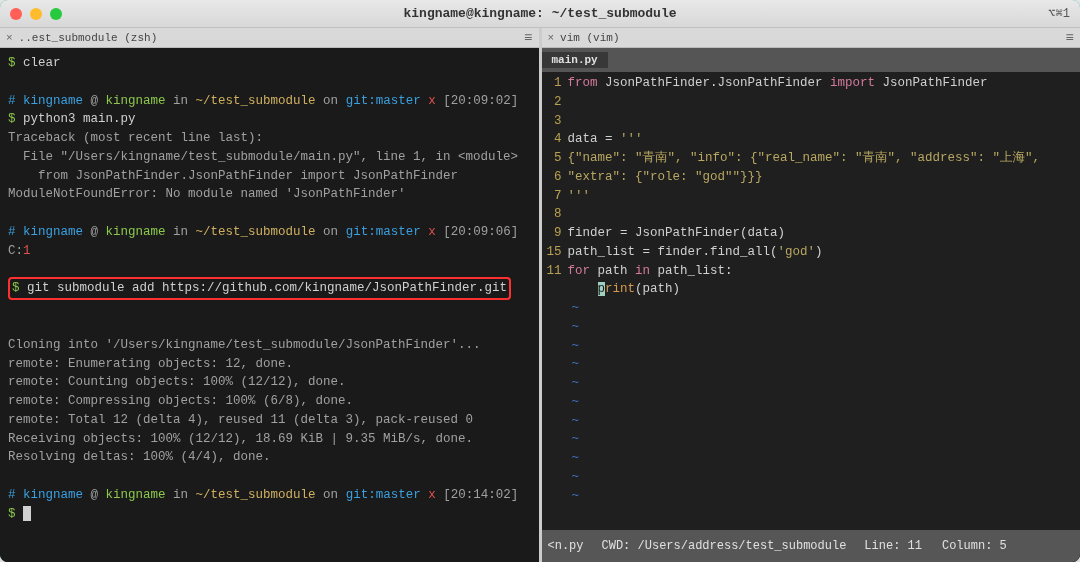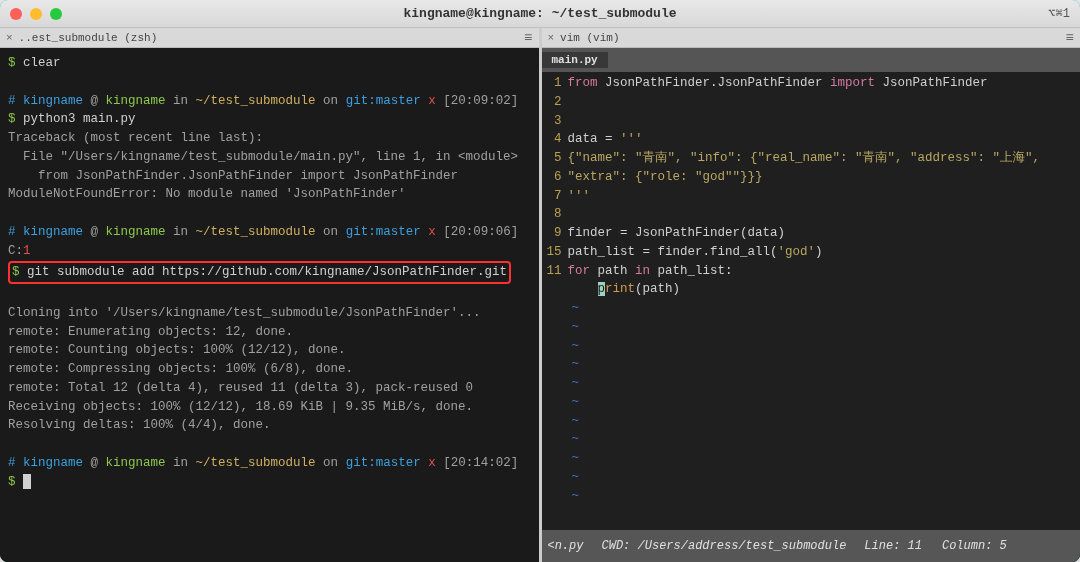--- a/index.html
+++ b/index.html
@@ -96,21 +96,21 @@
     .c-red { color: #e05050; }
     .c-pink { color: #d47a9c; }
     .c-gray { color: #a0a0a0; }
     .c-orange { color: #d69950; }
     .c-string { color: #b8a760; }
     .highlight-box {
       border: 2px solid #ff3030;
       border-radius: 4px;
       display: inline-block;
       padding: 0 2px;
-      margin: 1px 0;
+      margin: 17px 0;
     }
     .cursor-block {
       background: #d0d0d0;
       color: #1a1a1a;
       display: inline-block;
       width: 8px;
       height: 15px;
       vertical-align: text-bottom;
     }
     .editor {
@@ -161,21 +161,20 @@
       font-size: 12.5px;
     }
     .statusline {
       height: 20px;
       background: #565656;
       color: #e0e0e0;
       display: flex;
       align-items: center;
       font-size: 12px;
       padding: 16px 6px;
-      font-style: italic;
     }
     .vim-cursor { background:#a0d0c0; color:#1a1a1a; }
   </style>
 </head>
 <body>
 
 <div class="window">
   <div class="titlebar">
     <div class="traffic">
       <div class="dot dot-red"></div>

